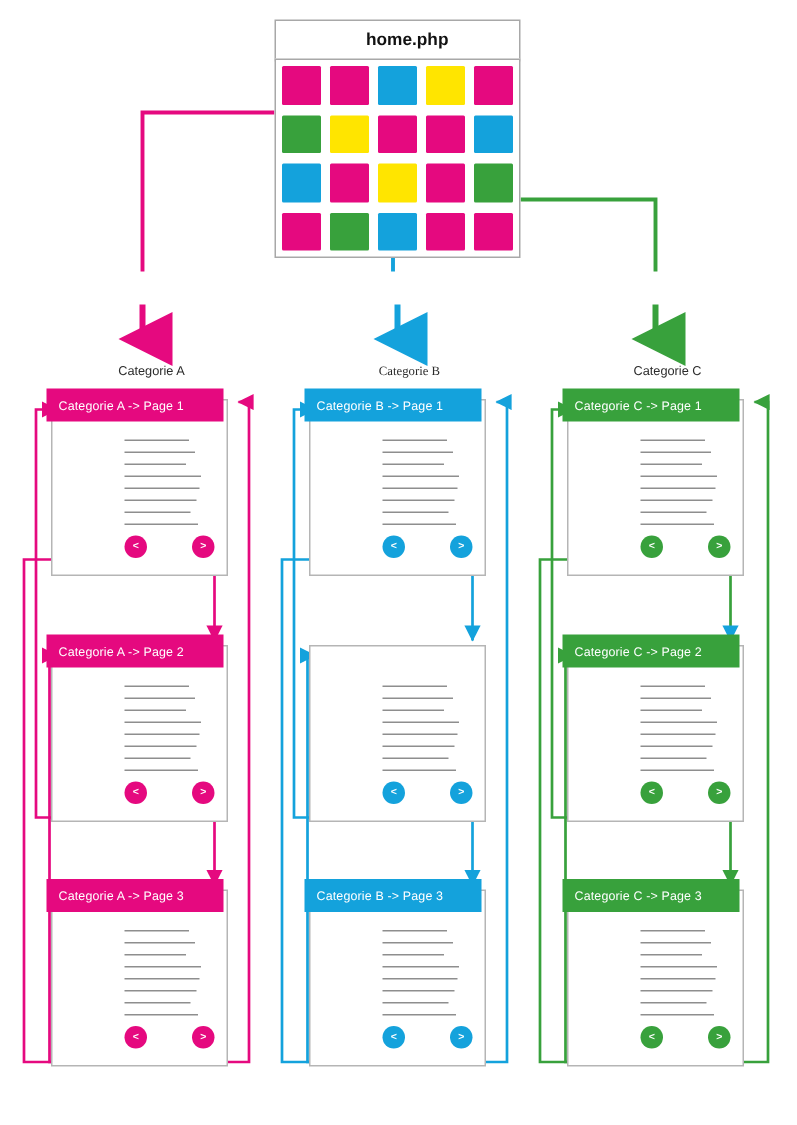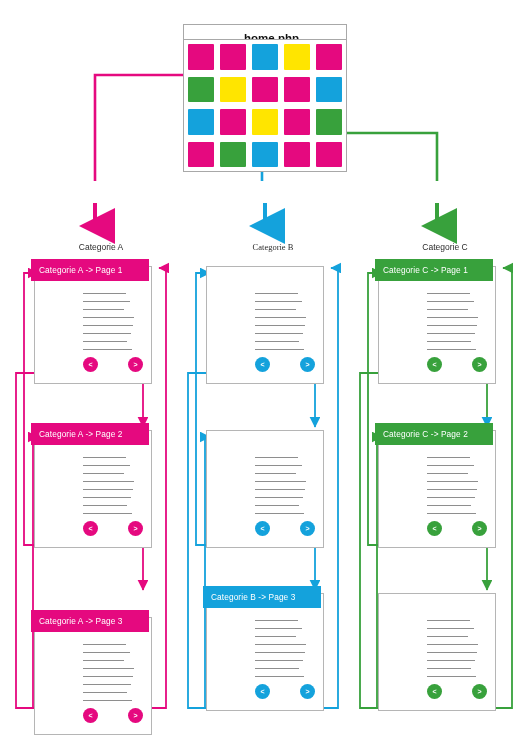--- a/index.html
+++ b/index.html
@@ -10,21 +10,21 @@
   }
   #canvas{position:absolute;inset:0;width:531px;height:750px;}
   svg.wires{position:absolute;left:0;top:0;width:531px;height:750px;pointer-events:none;}
 
   
   .topbox{
     position:absolute;border:1px solid #a8a8a8;background:#fff;
     box-sizing:border-box;display:flex;align-items:center;justify-content:center;
     font-weight:bold;font-size:11.5px;color:#111;
   }
-  #home-title{left:183px;top:24px;width:164px;height:28px;padding-left:13px;}
+  #home-title{left:183px;top:13px;width:164px;height:28px;padding-left:13px;}
   #grid-frame{left:183px;top:39px;width:164px;height:133px;border:1px solid #a8a8a8;
     background:#fff;box-sizing:border-box;padding:0;}
   #portfolio-bar{left:88px;top:181px;width:355px;height:22px;}
 
   
   #grid-inner{
     position:absolute;left:188px;top:44px;width:154px;height:123px;
     display:grid;grid-template-columns:repeat(5,1fr);grid-template-rows:repeat(4,1fr);
     gap:7px 6px;
   }
@@ -199,21 +199,21 @@
             <span style="width: 80%;"></span>
             <span style="width: 74%;"></span>
             <span style="width: 82%;"></span>
           </div>
           <div class="navrow">
             <div class="navbtn prev c-a">&lt;</div>
             <div class="navbtn next c-a">&gt;</div>
           </div>
         </div>
       </div>
-      <div class="card" style="left: 34px; top: 593px; margin-top: 24px;">
+      <div class="card" style="left: 34px; top: 593px;">
         <div class="hdr c-a">
           <span>Categorie A -&gt; Page 3</span>
         </div>
         <div class="body">
           <div class="lines">
             <span style="width: 72%;"></span>
             <span style="width: 78%;"></span>
             <span style="width: 68%;"></span>
             <span style="width: 85%;"></span>
             <span style="width: 83%;"></span>
@@ -221,20 +221,23 @@
             <span style="width: 74%;"></span>
             <span style="width: 82%;"></span>
           </div>
           <div class="navrow">
             <div class="navbtn prev c-a">&lt;</div>
             <div class="navbtn next c-a">&gt;</div>
           </div>
         </div>
       </div>
       <div class="card" style="left: 206px; top: 266px;">
+        <div class="hdr c-b">
+          <span>Categorie B -&gt; Page 1</span>
+        </div>
         <div class="body">
           <div class="lines">
             <span style="width: 72%;"></span>
             <span style="width: 78%;"></span>
             <span style="width: 68%;"></span>
             <span style="width: 85%;"></span>
             <span style="width: 83%;"></span>
             <span style="width: 80%;"></span>
             <span style="width: 74%;"></span>
             <span style="width: 82%;"></span>
@@ -320,20 +323,23 @@
             <span style="width: 74%;"></span>
             <span style="width: 82%;"></span>
           </div>
           <div class="navrow">
             <div class="navbtn prev c-c">&lt;</div>
             <div class="navbtn next c-c">&gt;</div>
           </div>
         </div>
       </div>
       <div class="card" style="left: 378px; top: 593px;">
+        <div class="hdr c-c">
+          <span>Categorie C  -&gt; Page 3</span>
+        </div>
         <div class="body">
           <div class="lines">
             <span style="width: 72%;"></span>
             <span style="width: 78%;"></span>
             <span style="width: 68%;"></span>
             <span style="width: 85%;"></span>
             <span style="width: 83%;"></span>
             <span style="width: 80%;"></span>
             <span style="width: 74%;"></span>
             <span style="width: 82%;"></span>

